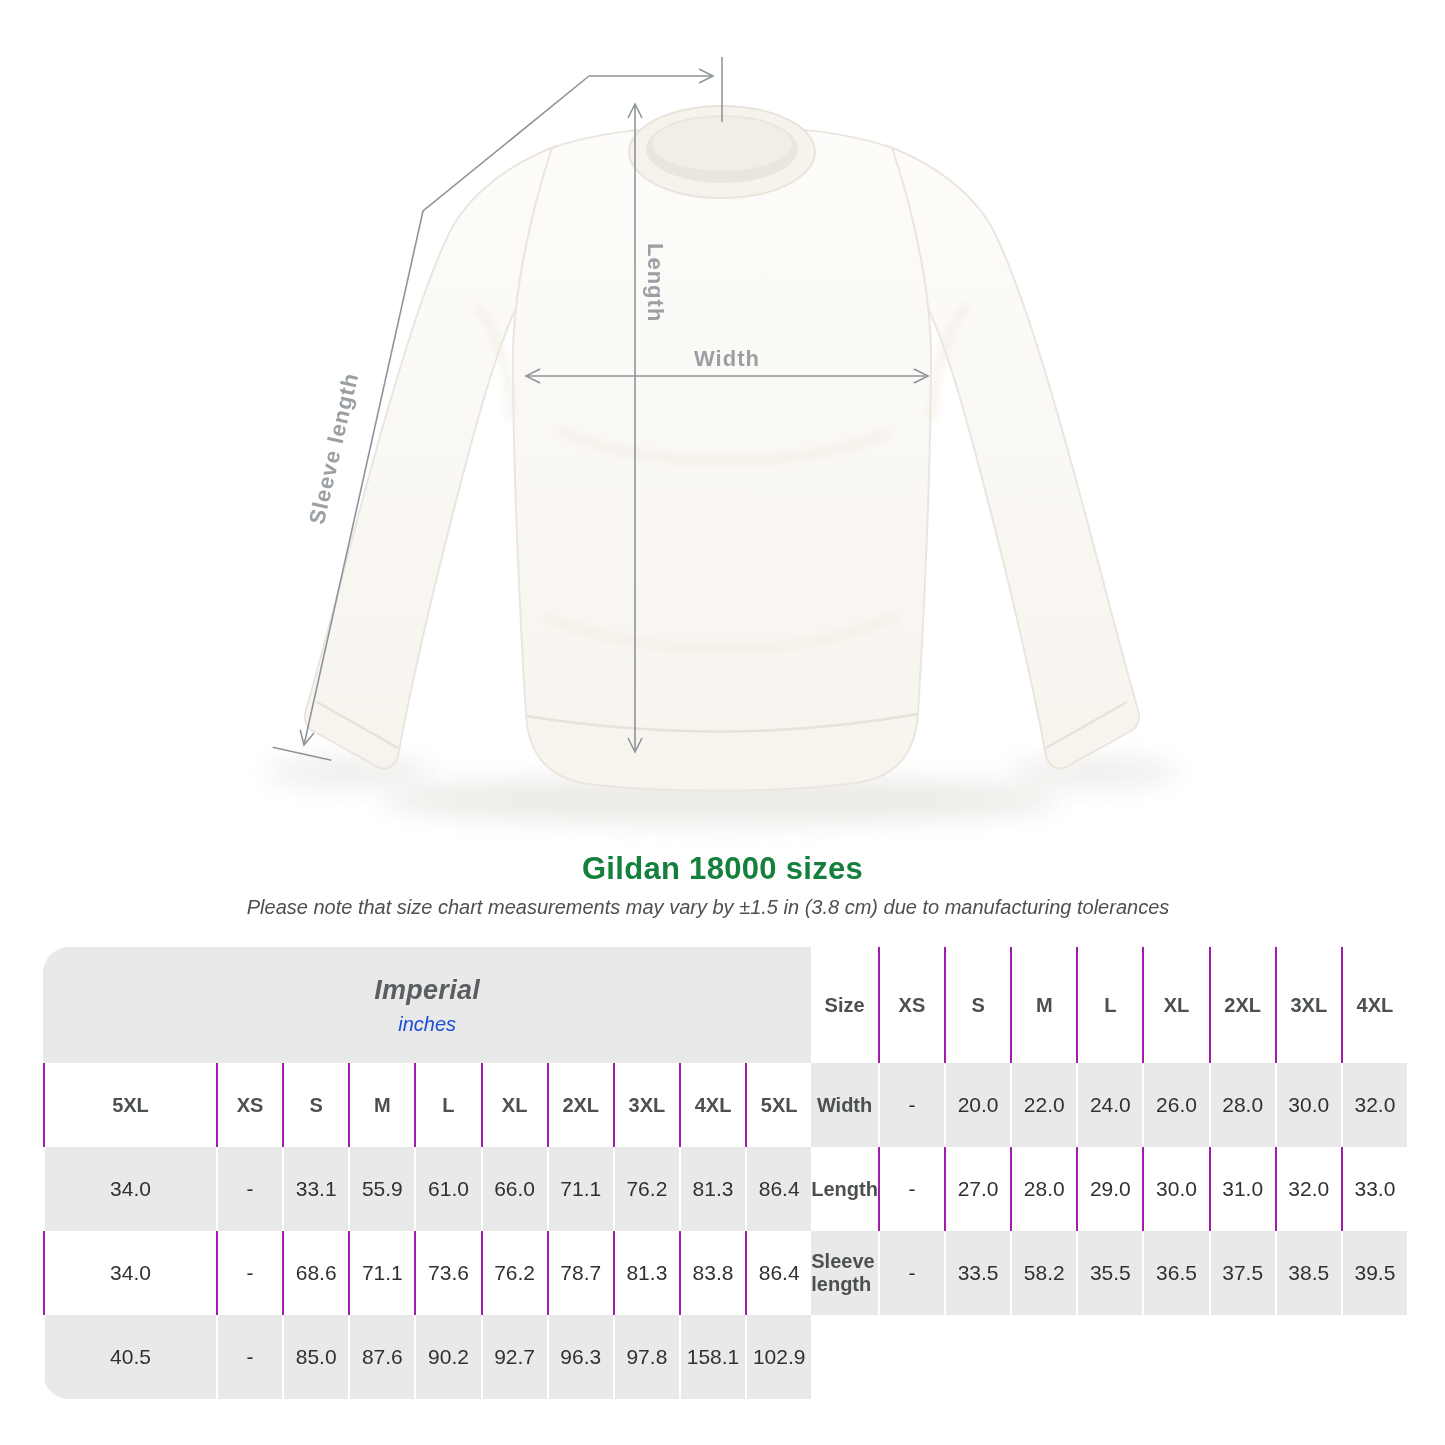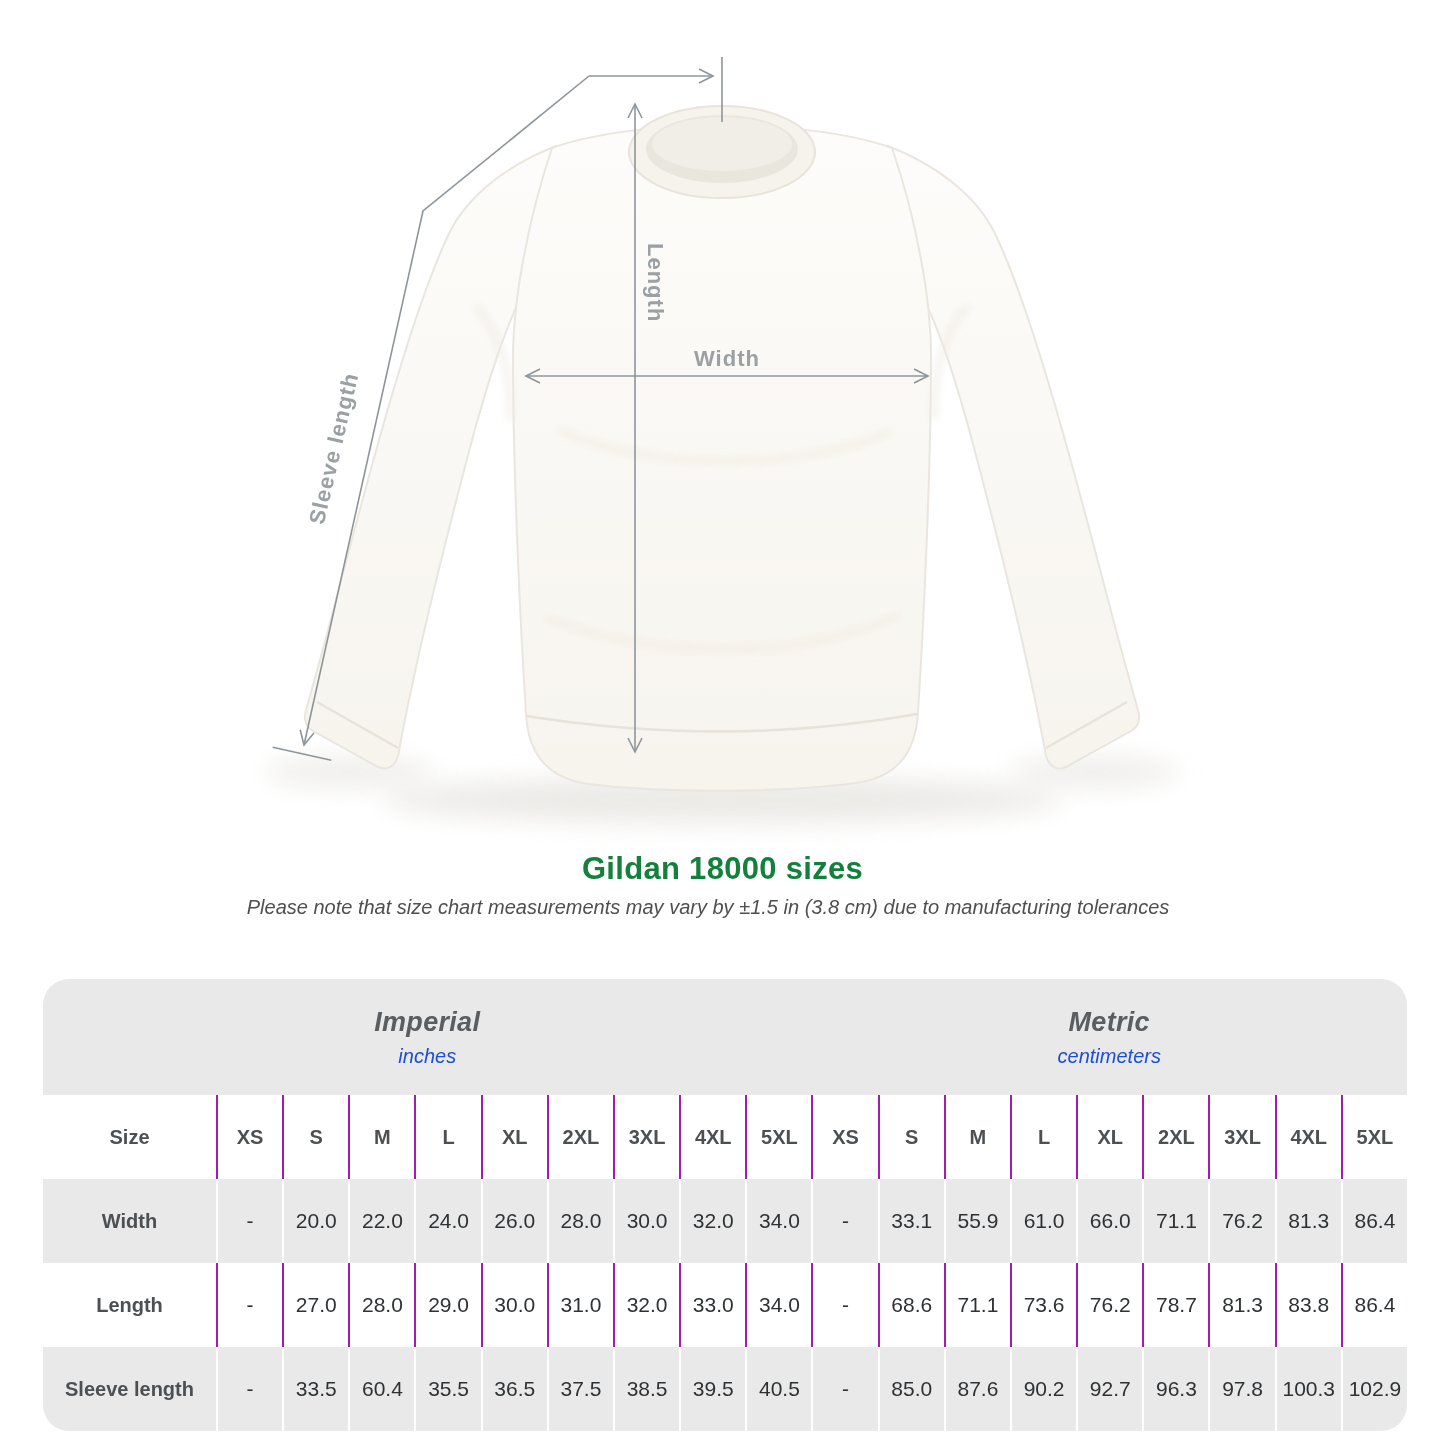--- a/index.html
+++ b/index.html
@@ -6,21 +6,21 @@
   body{width:1445px;height:1445px;position:relative;font-family:"Liberation Sans",sans-serif;overflow:hidden;}
 
   .photo{position:absolute;left:0;top:0;width:1445px;height:845px;}
   .photo svg{display:block;}
 
   .page-title{position:absolute;top:851px;left:0;width:1445px;text-align:center;
     font-size:31px;font-weight:700;color:#15803d;letter-spacing:.3px;}
   .page-subtitle{position:absolute;top:896px;left:0;width:1416px;text-align:center;
     font-size:20px;font-style:italic;color:#4f4f4f;}
 
-  .size-table{position:absolute;left:43px;top:979px;width:1364px;height:452px;
+  .size-table{position:absolute;left:43px;top:947px;width:1364px;height:452px;
     border-radius:26px;overflow:hidden;display:grid;
     grid-template-columns:173px repeat(18,1fr);
     grid-template-rows:116px 84px 84px 84px 84px;}
 
   .unit-cell{background:#e9e9e9;display:flex;flex-direction:column;align-items:center;justify-content:center;gap:7px;}
   .uc-imp{grid-column:1 / span 10;}
   .uc-met{grid-column:11 / span 9;}
   .unit-name{font-style:italic;font-weight:700;font-size:27px;color:#5a5e61;letter-spacing:.3px;}
   .unit-sub{font-style:italic;font-size:20px;color:#1d4ed8;}
 
@@ -114,24 +114,20 @@
   </svg>
 </div>
 
 <div class="page-title">Gildan 18000 sizes</div>
 <div class="page-subtitle">Please note that size chart measurements may vary by ±1.5 in (3.8 cm) due to manufacturing tolerances</div>
 
 <div class="size-table" id="size-grid">
   <div class="unit-cell uc-imp">
     <div class="unit-name">Imperial</div>
     <div class="unit-sub">inches</div>
-  </div>
-  <div class="unit-cell uc-met">
-    <div class="unit-name">Metric</div>
-    <div class="unit-sub">centimeters</div>
   </div>
 <div class="cell white rowlabel">Size</div>
     <div class="cell white head sep-light">XS</div>
     <div class="cell white head sep-light">S</div>
     <div class="cell white head sep-light">M</div>
     <div class="cell white head sep-light">L</div>
     <div class="cell white head sep-light">XL</div>
     <div class="cell white head sep-light">2XL</div>
     <div class="cell white head sep-light">3XL</div>
     <div class="cell white head sep-light">4XL</div>
@@ -179,29 +175,29 @@
     <div class="cell white val sep-light">71.1</div>
     <div class="cell white val sep-light">73.6</div>
     <div class="cell white val sep-light">76.2</div>
     <div class="cell white val sep-light">78.7</div>
     <div class="cell white val sep-light">81.3</div>
     <div class="cell white val sep-light">83.8</div>
     <div class="cell white val sep-light">86.4</div>
     <div class="cell gray rowlabel">Sleeve length</div>
     <div class="cell gray val sep-white">-</div>
     <div class="cell gray val sep-white">33.5</div>
-    <div class="cell gray val sep-white">60.4</div>
+    <div class="cell gray val sep-white">58.2</div>
     <div class="cell gray val sep-white">35.5</div>
     <div class="cell gray val sep-white">36.5</div>
     <div class="cell gray val sep-white">37.5</div>
     <div class="cell gray val sep-white">38.5</div>
     <div class="cell gray val sep-white">39.5</div>
     <div class="cell gray val sep-white">40.5</div>
     <div class="cell gray val sep-white">-</div>
     <div class="cell gray val sep-white">85.0</div>
     <div class="cell gray val sep-white">87.6</div>
     <div class="cell gray val sep-white">90.2</div>
     <div class="cell gray val sep-white">92.7</div>
     <div class="cell gray val sep-white">96.3</div>
     <div class="cell gray val sep-white">97.8</div>
-    <div class="cell gray val sep-white">100.3</div>
+    <div class="cell gray val sep-white">158.1</div>
     <div class="cell gray val sep-white">102.9</div>
   </div>
 
 </body></html>

